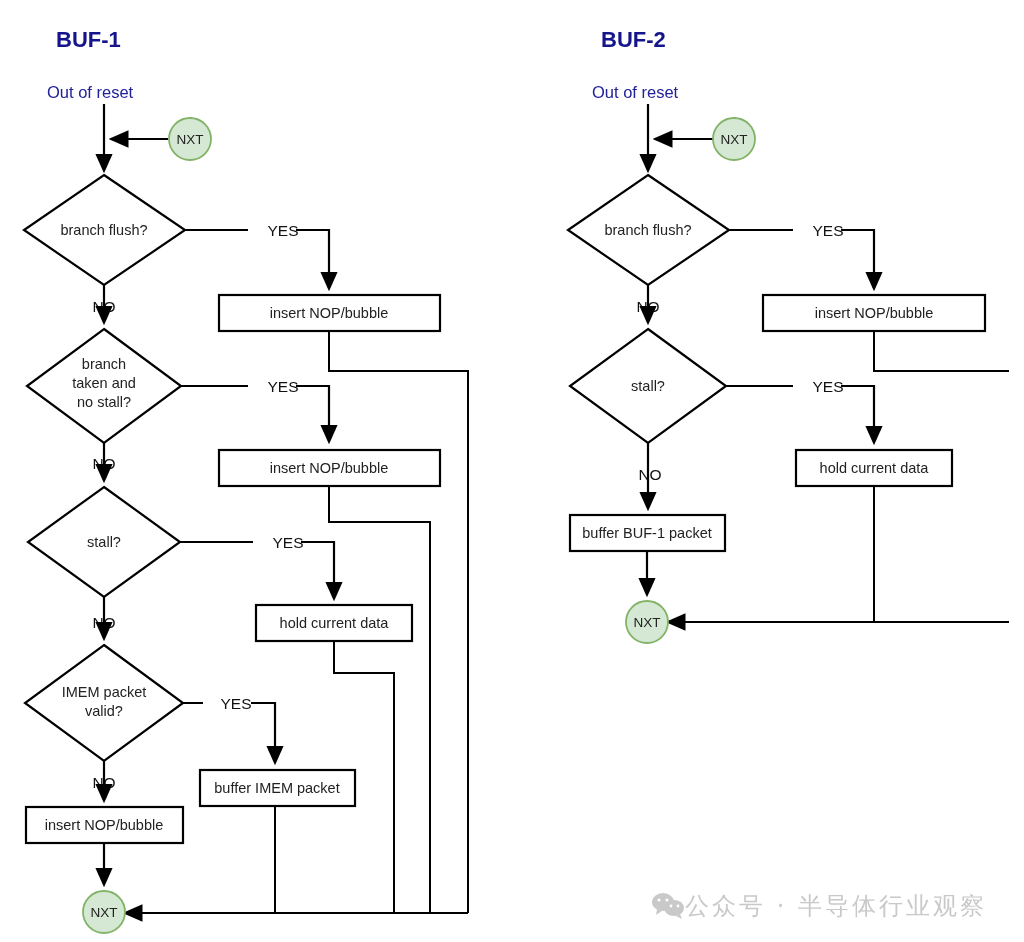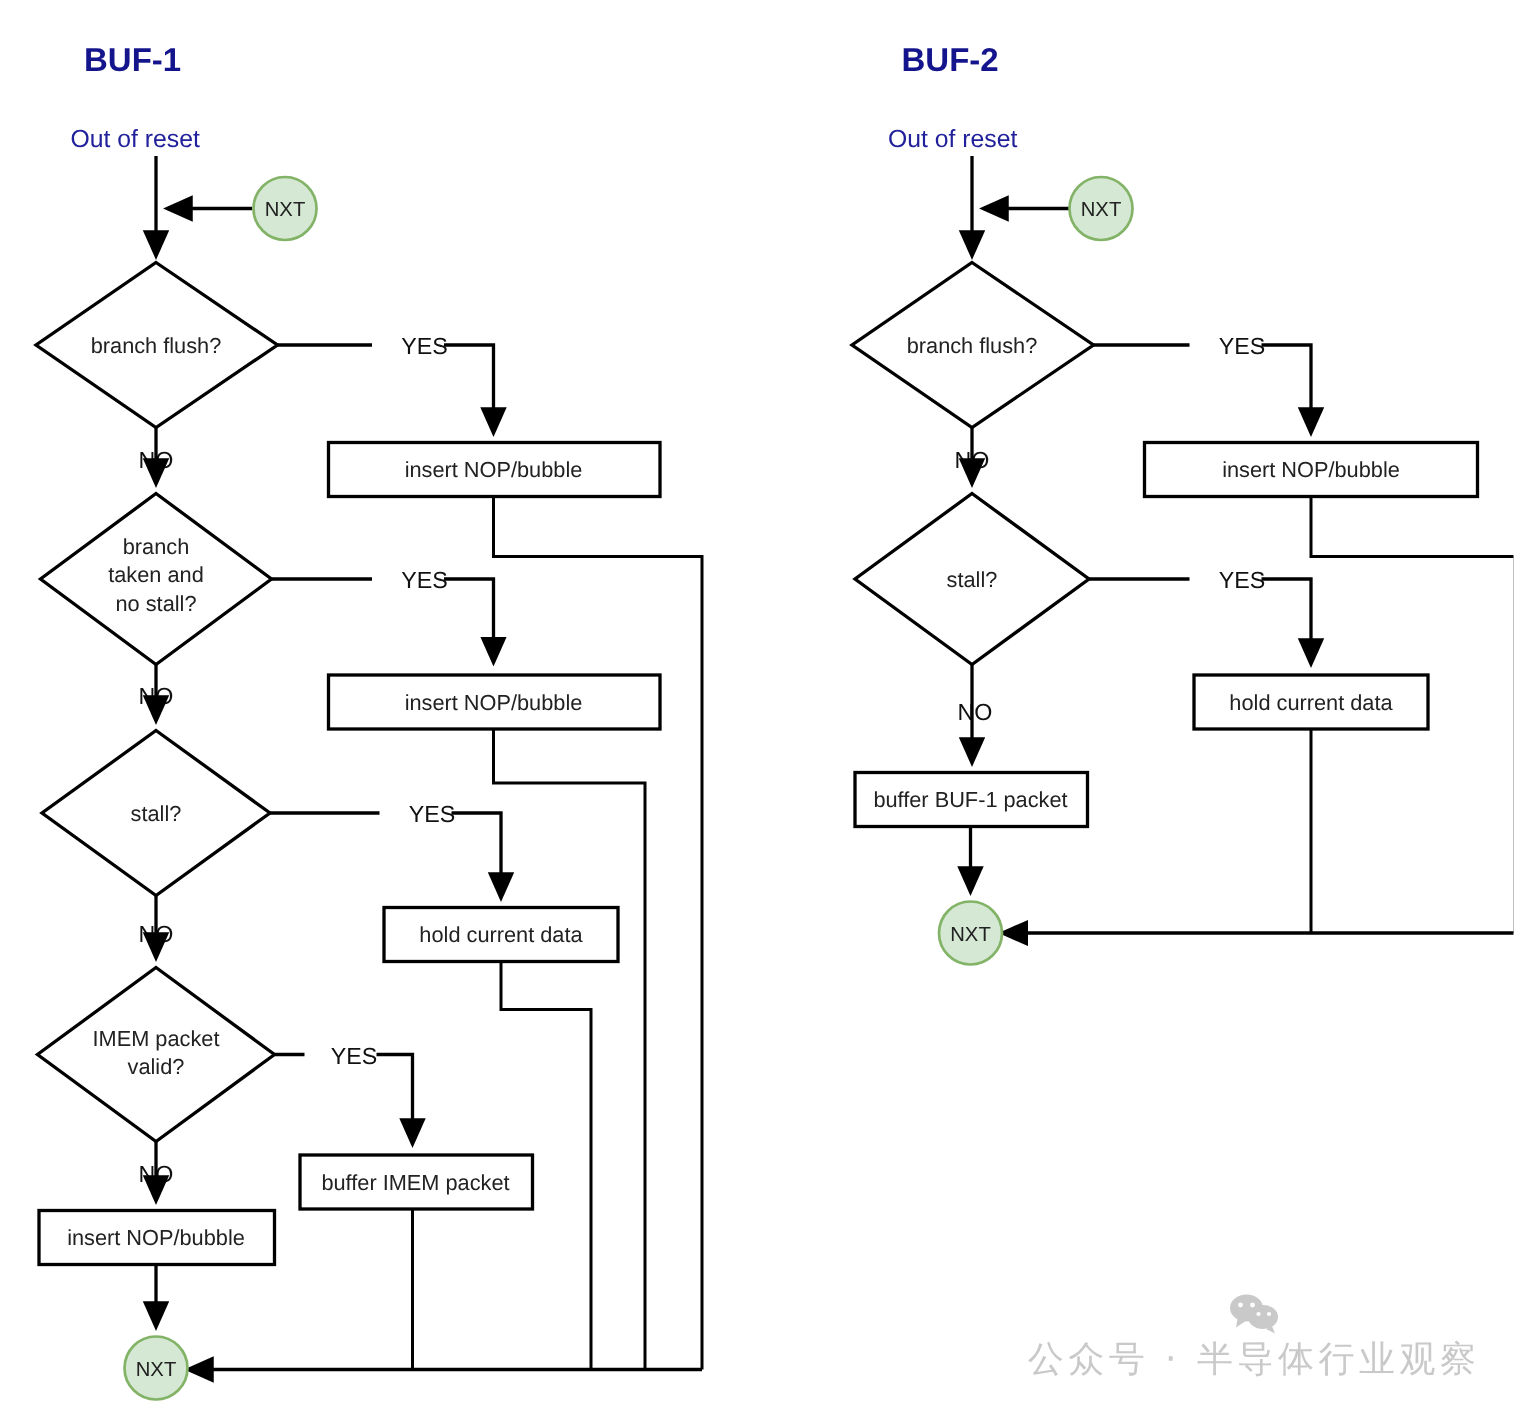--- a/index.html
+++ b/index.html
@@ -57,21 +57,20 @@
     text-anchor: middle;
   }
   .watermark {
     position: absolute;
     right: 22px;
     bottom: 20px;
     display: flex;
     align-items: center;
     gap: 0;
     color: #c9c9c9;
-    flex-direction: column;
   }
   .watermark .wm-text {
     font-family: "DejaVu Sans", sans-serif;
     font-size: 24px;
     letter-spacing: 3px;
     color: #c9c9c9;
     white-space: nowrap;
   }
 </style>
 </head>

